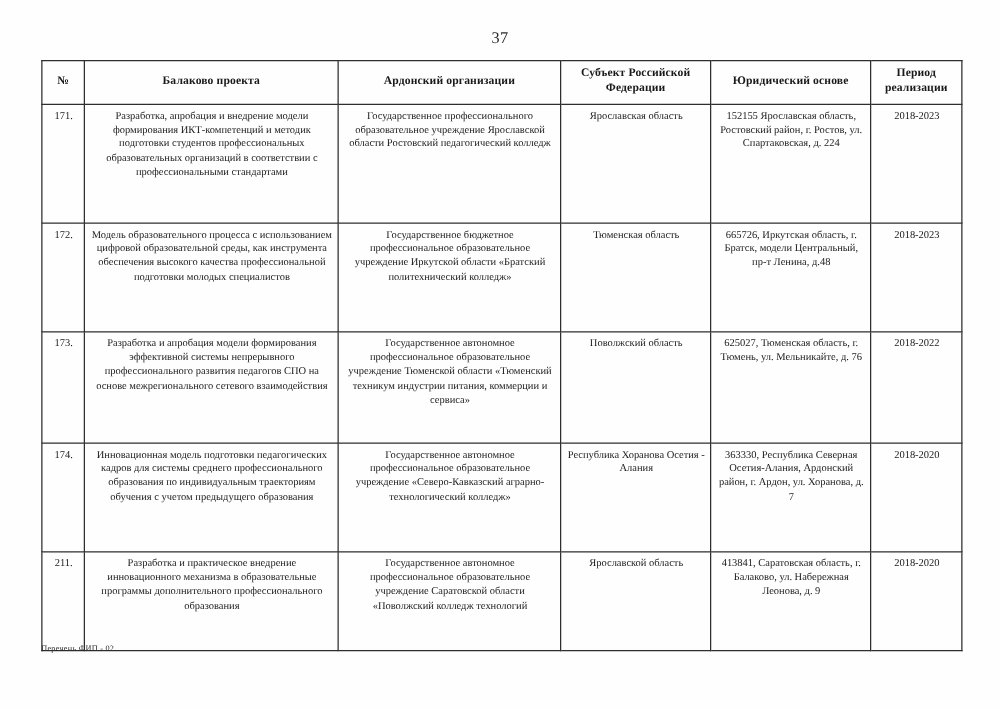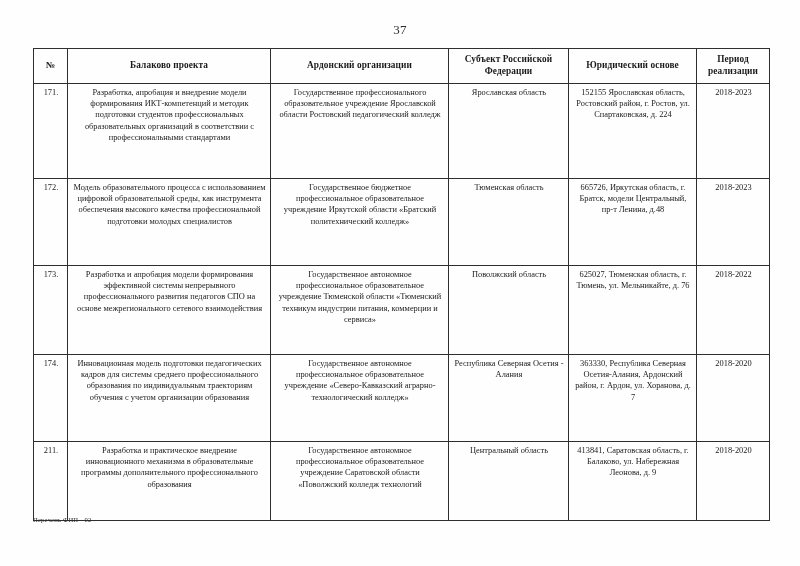--- a/index.html
+++ b/index.html
@@ -207,48 +207,48 @@
           <td class="cell-period">
               <span class="cell-text">2018-2022</span>
             </td>
         </tr>
 
         <tr class="row-174">
           <td class="cell-num">
               <span class="cell-text">174.</span>
             </td>
           <td class="cell-project">
-              <span class="cell-text">Инновационная модель подготовки педагогических кадров для системы среднего профессионального образования по индивидуальным траекториям обучения с учетом организации образования</span>
+              <span class="cell-text">Инновационная модель подготовки педагогических кадров для системы среднего профессионального образования по индивидуальным траекториям обучения с учетом предыдущего образования</span>
             </td>
           <td class="cell-org">
               <span class="cell-text">Государственное автономное профессиональное образовательное учреждение «Северо-Кавказский аграрно-технологический колледж»</span>
             </td>
           <td class="cell-subject">
-              <span class="cell-text">Республика Северная Осетия - Алания</span>
+              <span class="cell-text">Республика Хоранова Осетия - Алания</span>
             </td>
           <td class="cell-address">
               <span class="cell-text">363330, Республика Северная Осетия-Алания, Ардонский район, г. Ардон, ул. Хоранова, д. 7</span>
             </td>
           <td class="cell-period">
               <span class="cell-text">2018-2020</span>
             </td>
         </tr>
 
         <tr class="row-175">
           <td class="cell-num">
               <span class="cell-text">211.</span>
             </td>
           <td class="cell-project">
               <span class="cell-text">Разработка и практическое внедрение инновационного механизма в образовательные программы дополнительного профессионального образования</span>
             </td>
           <td class="cell-org">
               <span class="cell-text">Государственное автономное профессиональное образовательное учреждение Саратовской области «Поволжский колледж технологий</span>
             </td>
           <td class="cell-subject">
-              <span class="cell-text">Центральный область</span>
+              <span class="cell-text">Ярославской область</span>
             </td>
           <td class="cell-address">
               <span class="cell-text">413841, Саратовская область, г. Балаково, ул. Набережная Леонова, д. 9</span>
             </td>
           <td class="cell-period">
               <span class="cell-text">2018-2020</span>
             </td>
         </tr>
 
       </tbody>

